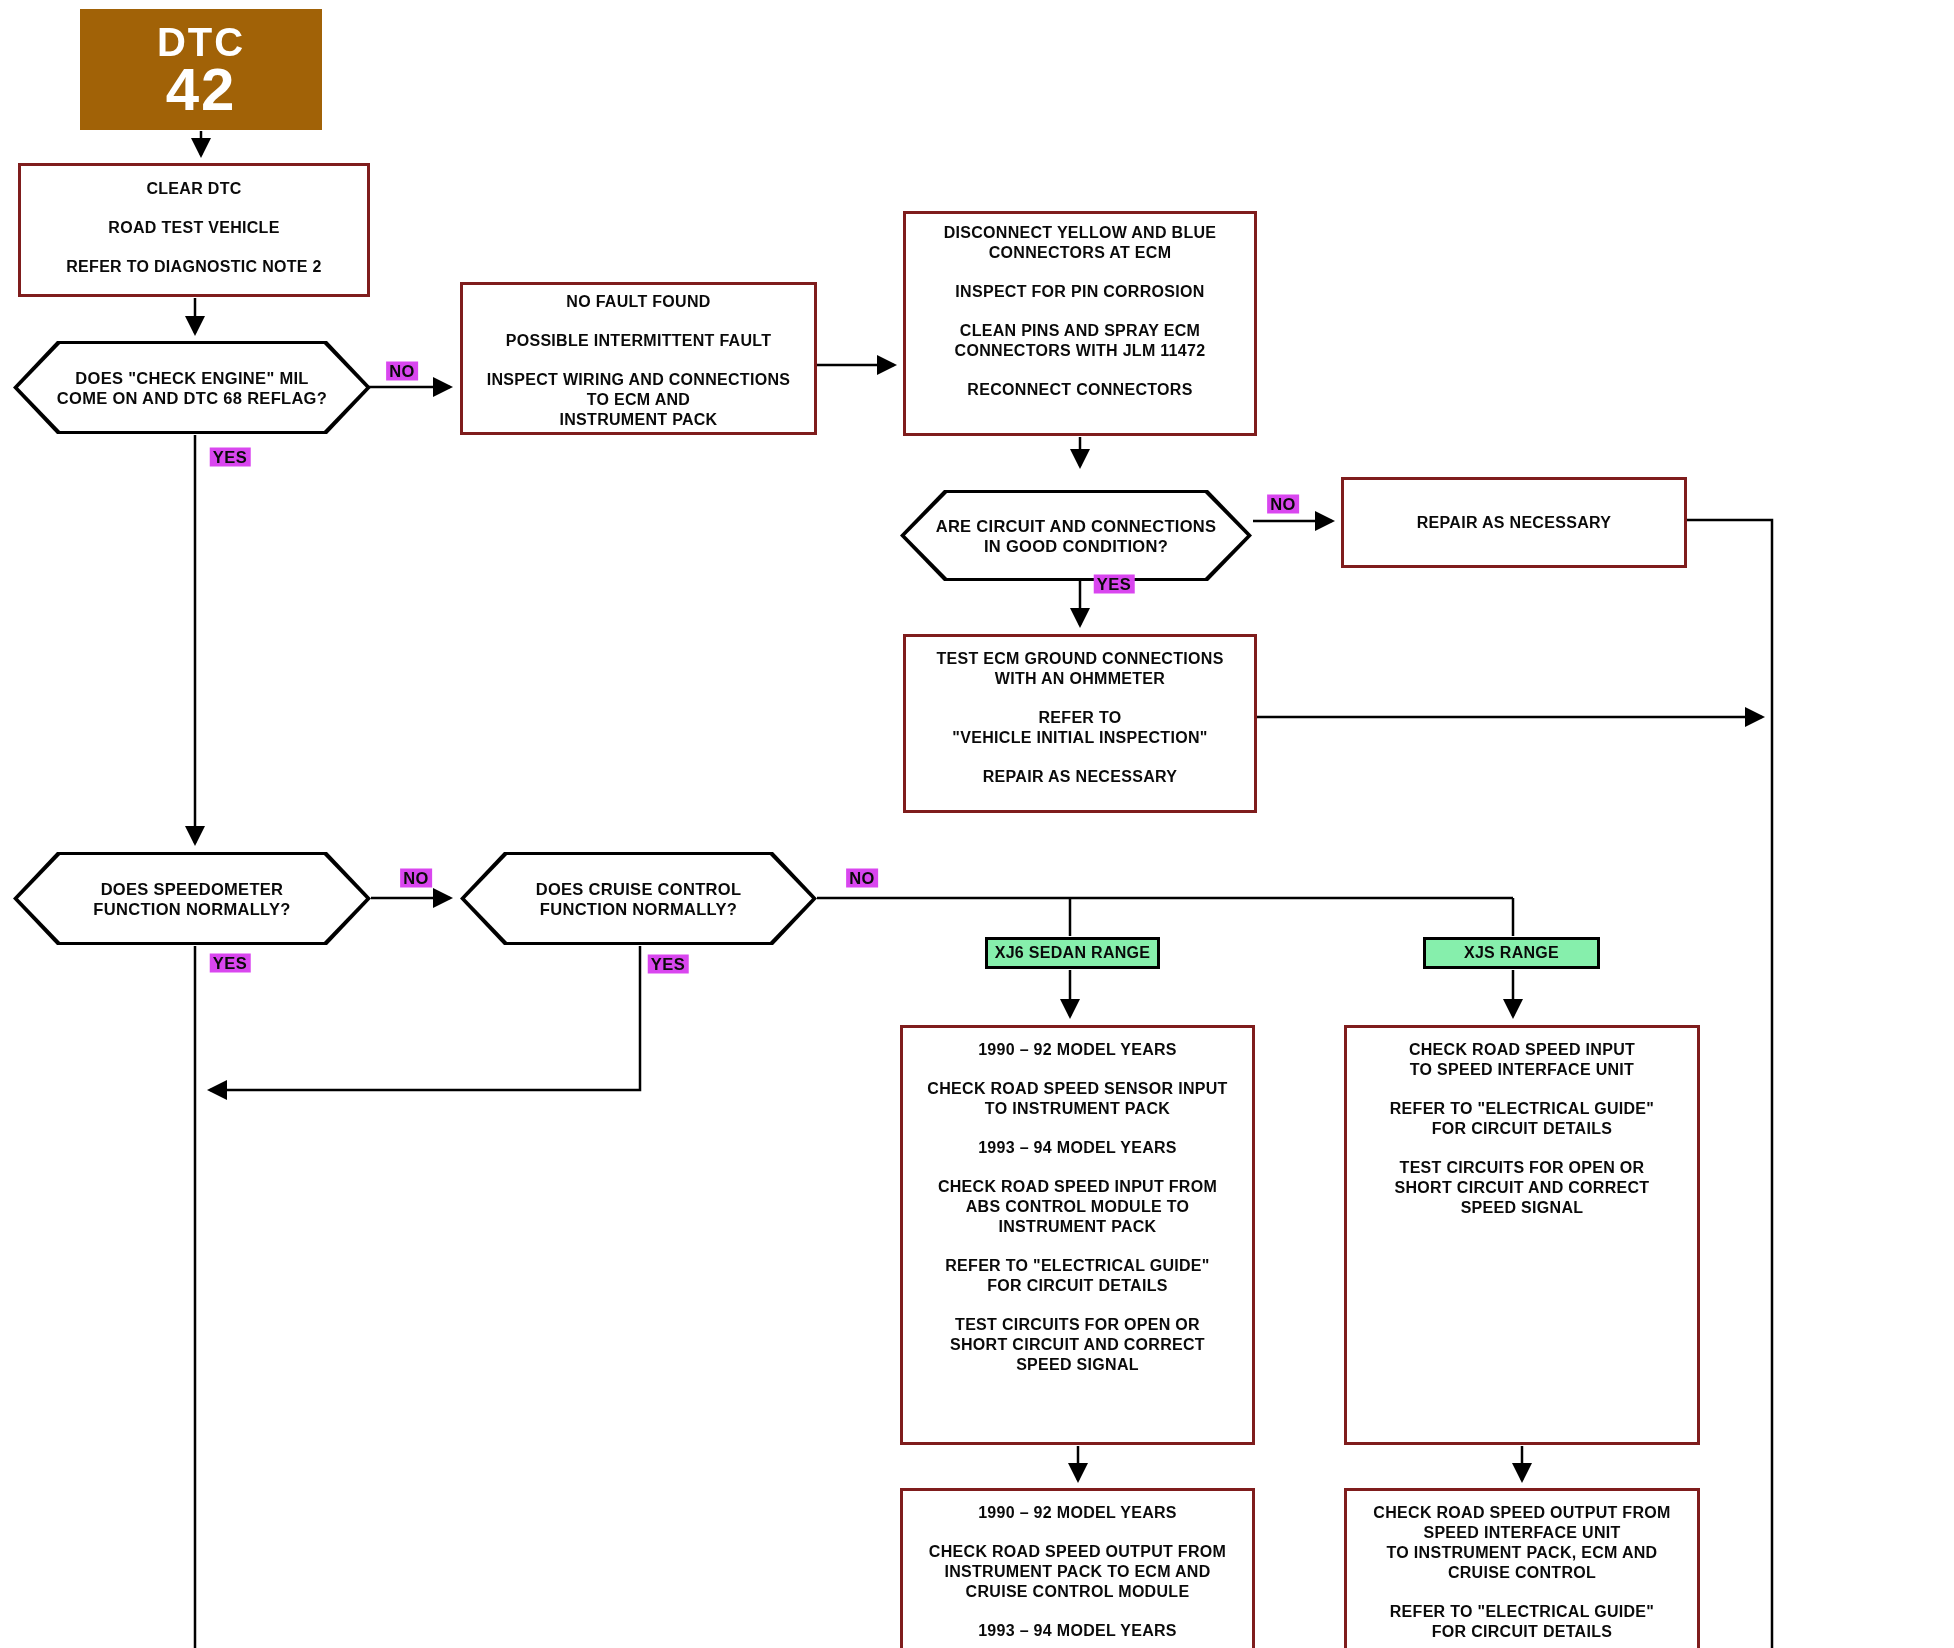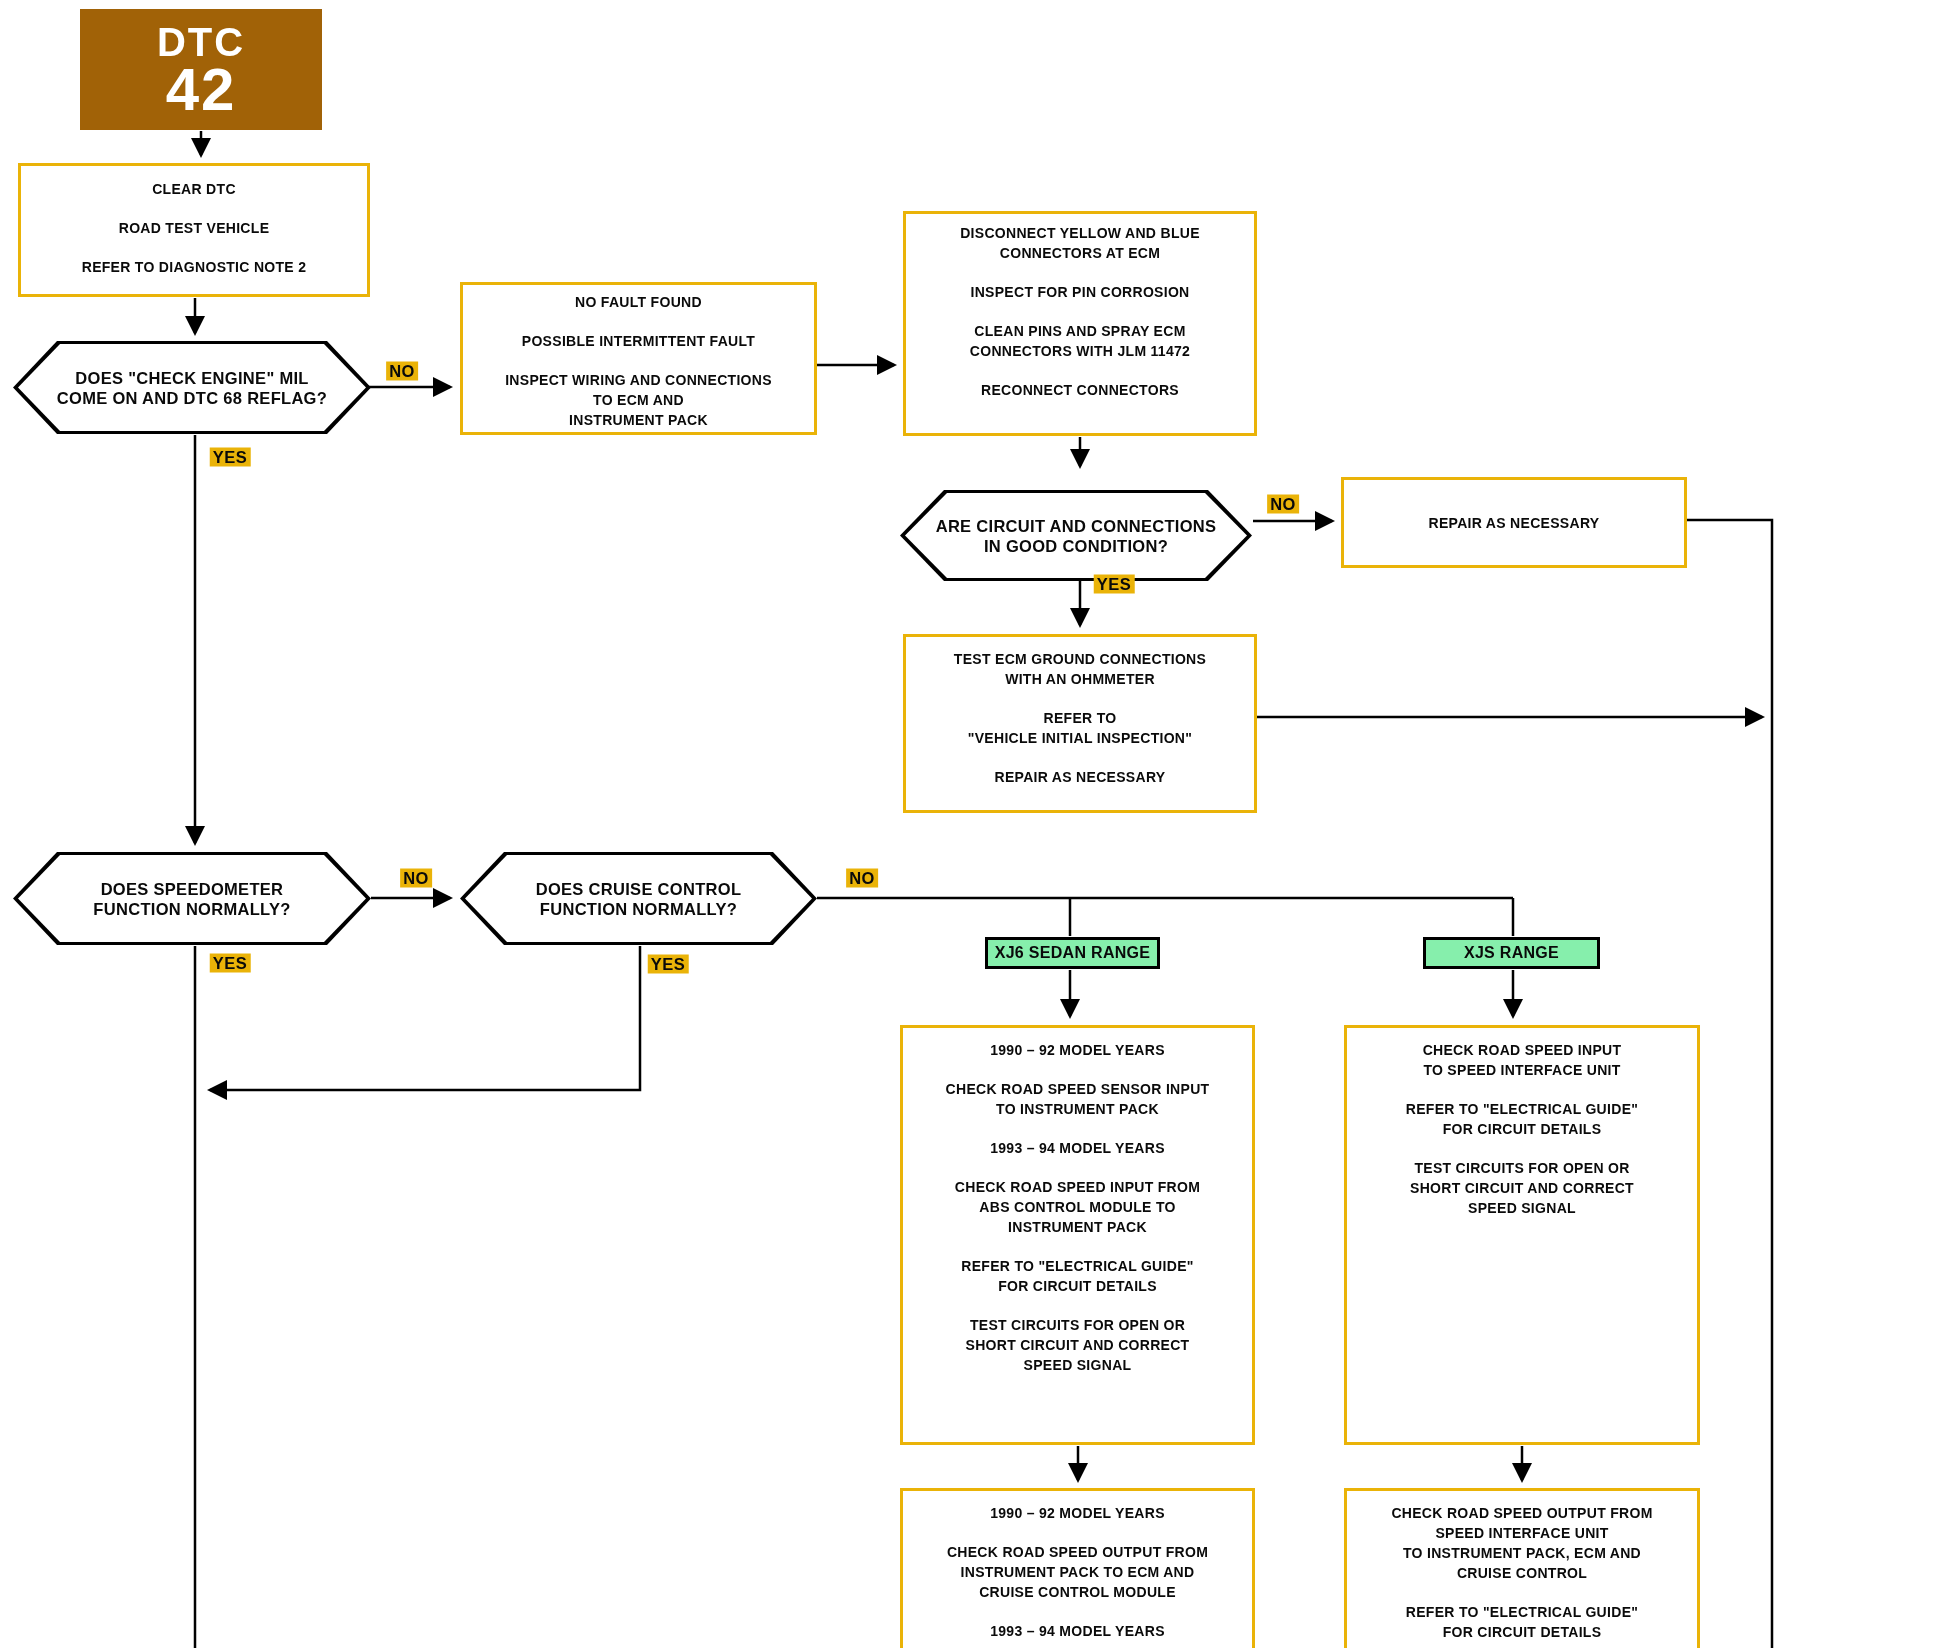--- a/index.html
+++ b/index.html
@@ -4,23 +4,23 @@
 <style>
   html,body{margin:0;padding:0;}
   body{
     width:1954px;height:1648px;position:relative;overflow:hidden;
     background:#ffffff;
     font-family:"Liberation Sans","DejaVu Sans",sans-serif;
     color:#0a0a0a;
   }
   .layer{position:absolute;left:0;top:0;}
   .node{
-    position:absolute;background:#fff;border:3px solid #eab308;
+    position:absolute;background:#fff;border:3px solid #7f1d1d;
     box-sizing:border-box;text-align:center;
-    font-size:14px;font-weight:700;line-height:20px;letter-spacing:.3px;
+    font-size:16px;font-weight:700;line-height:20px;letter-spacing:.3px;
   }
   .node .inner{padding-top:10px;}
   .para{margin:0;}
   .para + .para{margin-top:19px;}
   .badge{
     position:absolute;background:#a16207;color:#fff;text-align:center;
     display:flex;flex-direction:column;justify-content:center;align-items:center;
   }
   .badge .code-label{font-size:40px;font-weight:700;line-height:40px;letter-spacing:2px;}
   .badge .code-number{font-size:60px;font-weight:700;line-height:56px;letter-spacing:2px;}
@@ -38,21 +38,21 @@
     justify-content:center;align-items:center;text-align:center;
     font-size:16.5px;font-weight:700;line-height:20px;letter-spacing:.3px;
   }
   .tag{
     position:absolute;background:#86efac;border:3px solid #000;box-sizing:border-box;
     display:flex;align-items:center;justify-content:center;
     font-size:16px;font-weight:700;letter-spacing:.3px;
   }
   .edge-label{
     position:absolute;transform:translate(-50%,-50%);
-    font-size:16.5px;font-weight:700;letter-spacing:.5px;background:#eab308;padding:0 3px;
+    font-size:16.5px;font-weight:700;letter-spacing:.5px;background:#d946ef;padding:0 3px;
   }
   .vcenter{display:flex;align-items:center;justify-content:center;height:100%;}
 </style>
 </head>
 <body>
 
 <svg class="layer" width="1954" height="1648" viewBox="0 0 1954 1648">
   <defs>
     <marker id="arrow" viewBox="0 0 10 10" refX="8.5" refY="5" markerWidth="8" markerHeight="8" orient="auto-start-reverse">
       <path d="M0,0 L10,5 L0,10 Z" fill="#000"></path>

